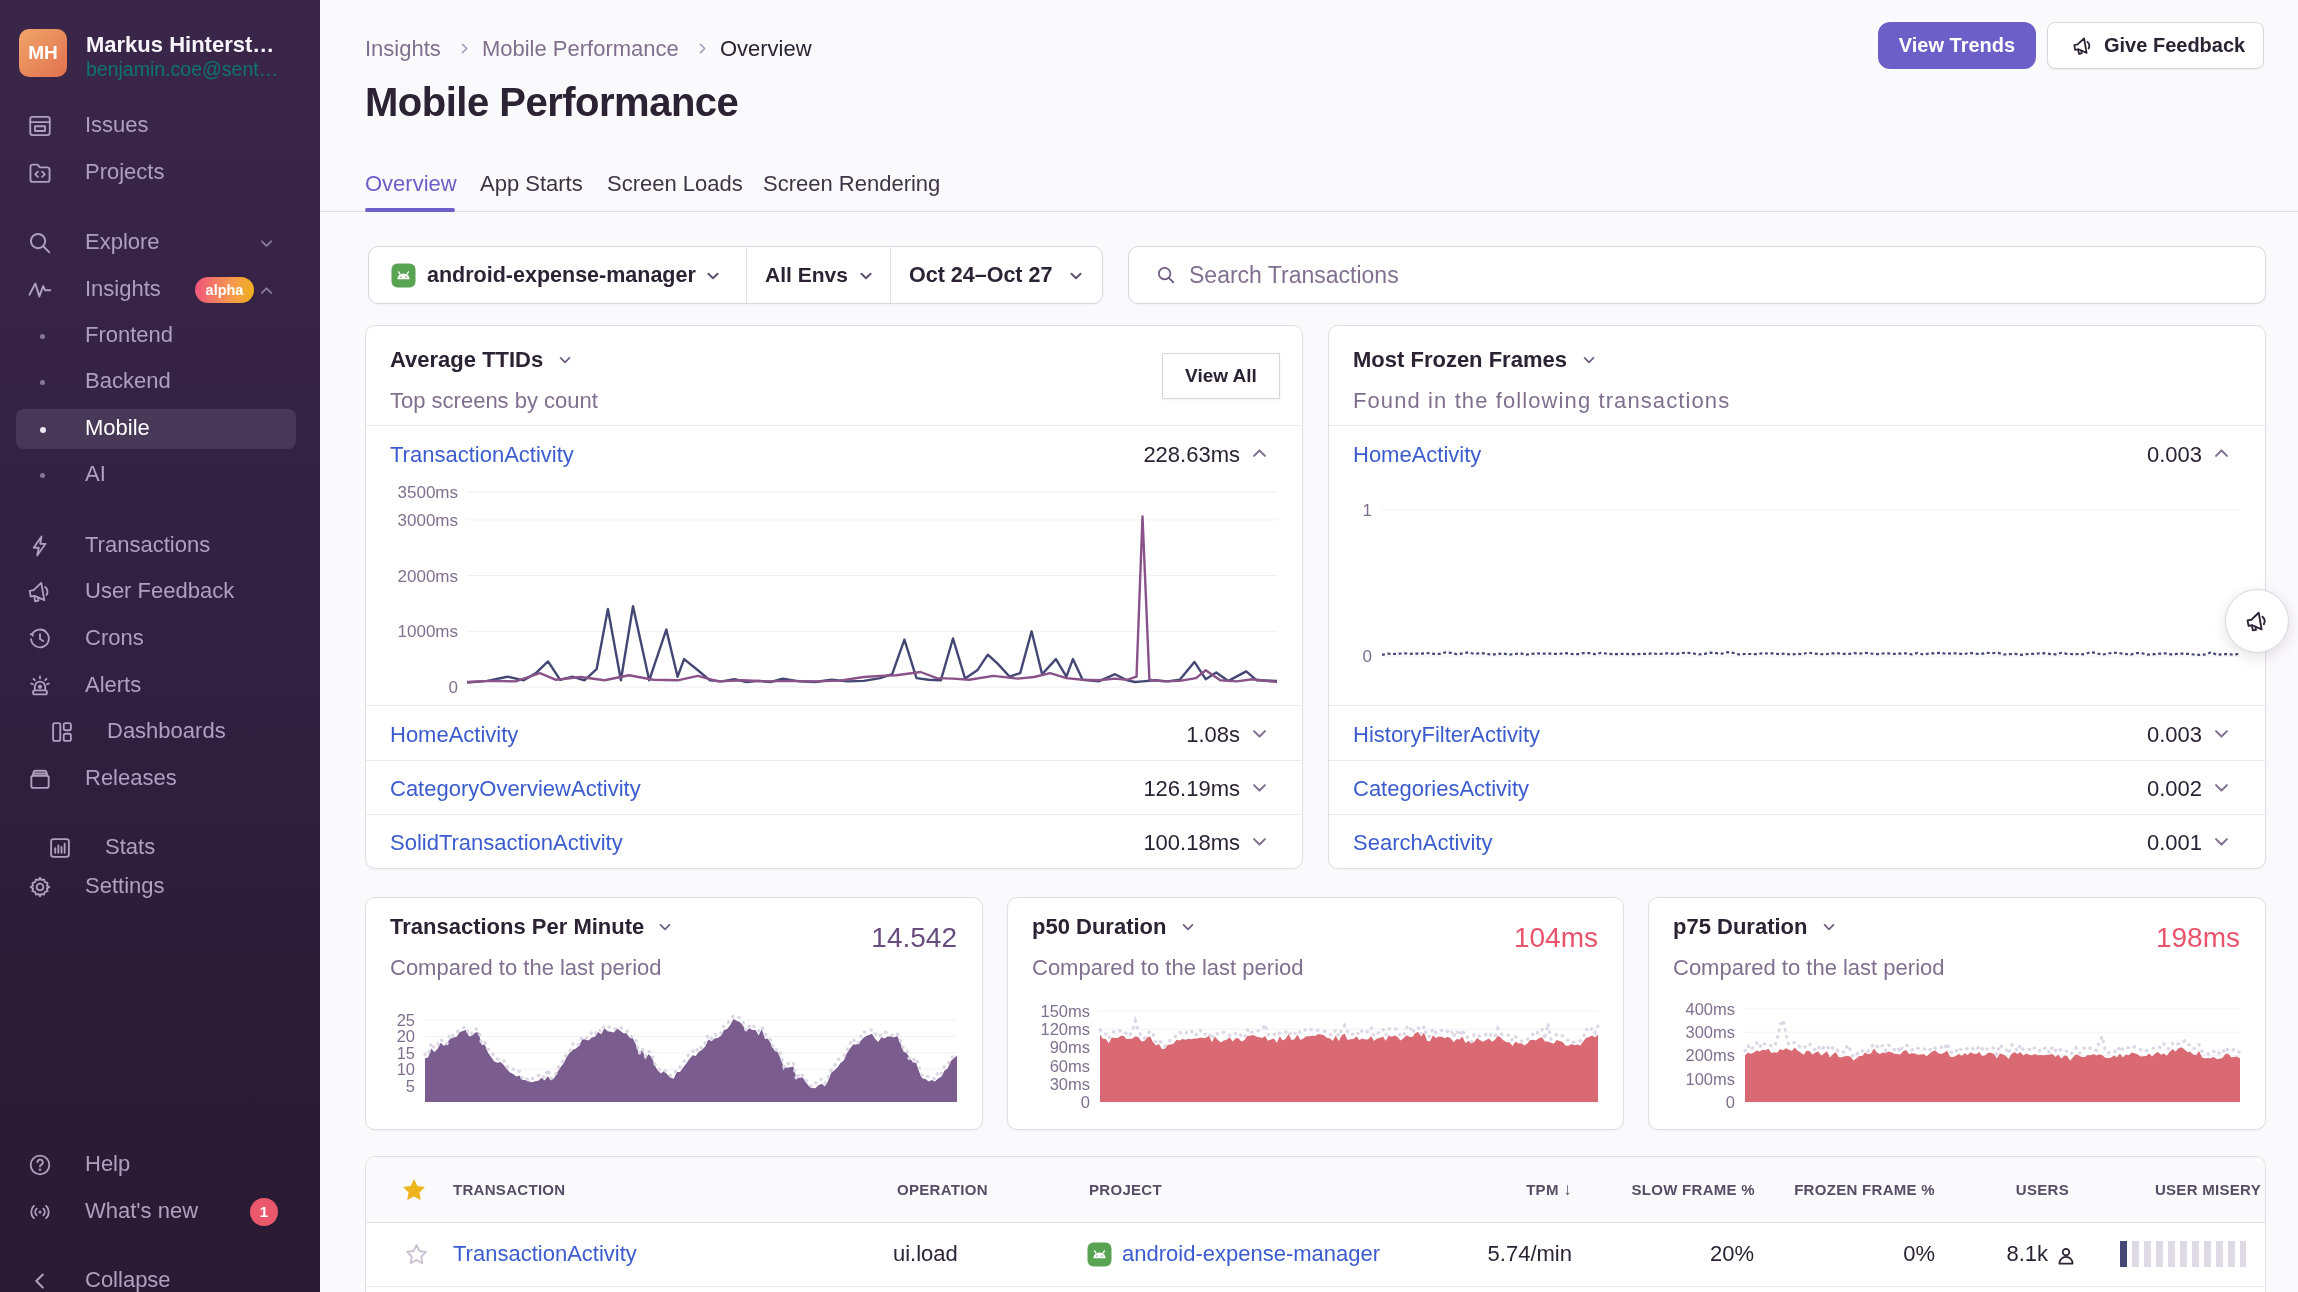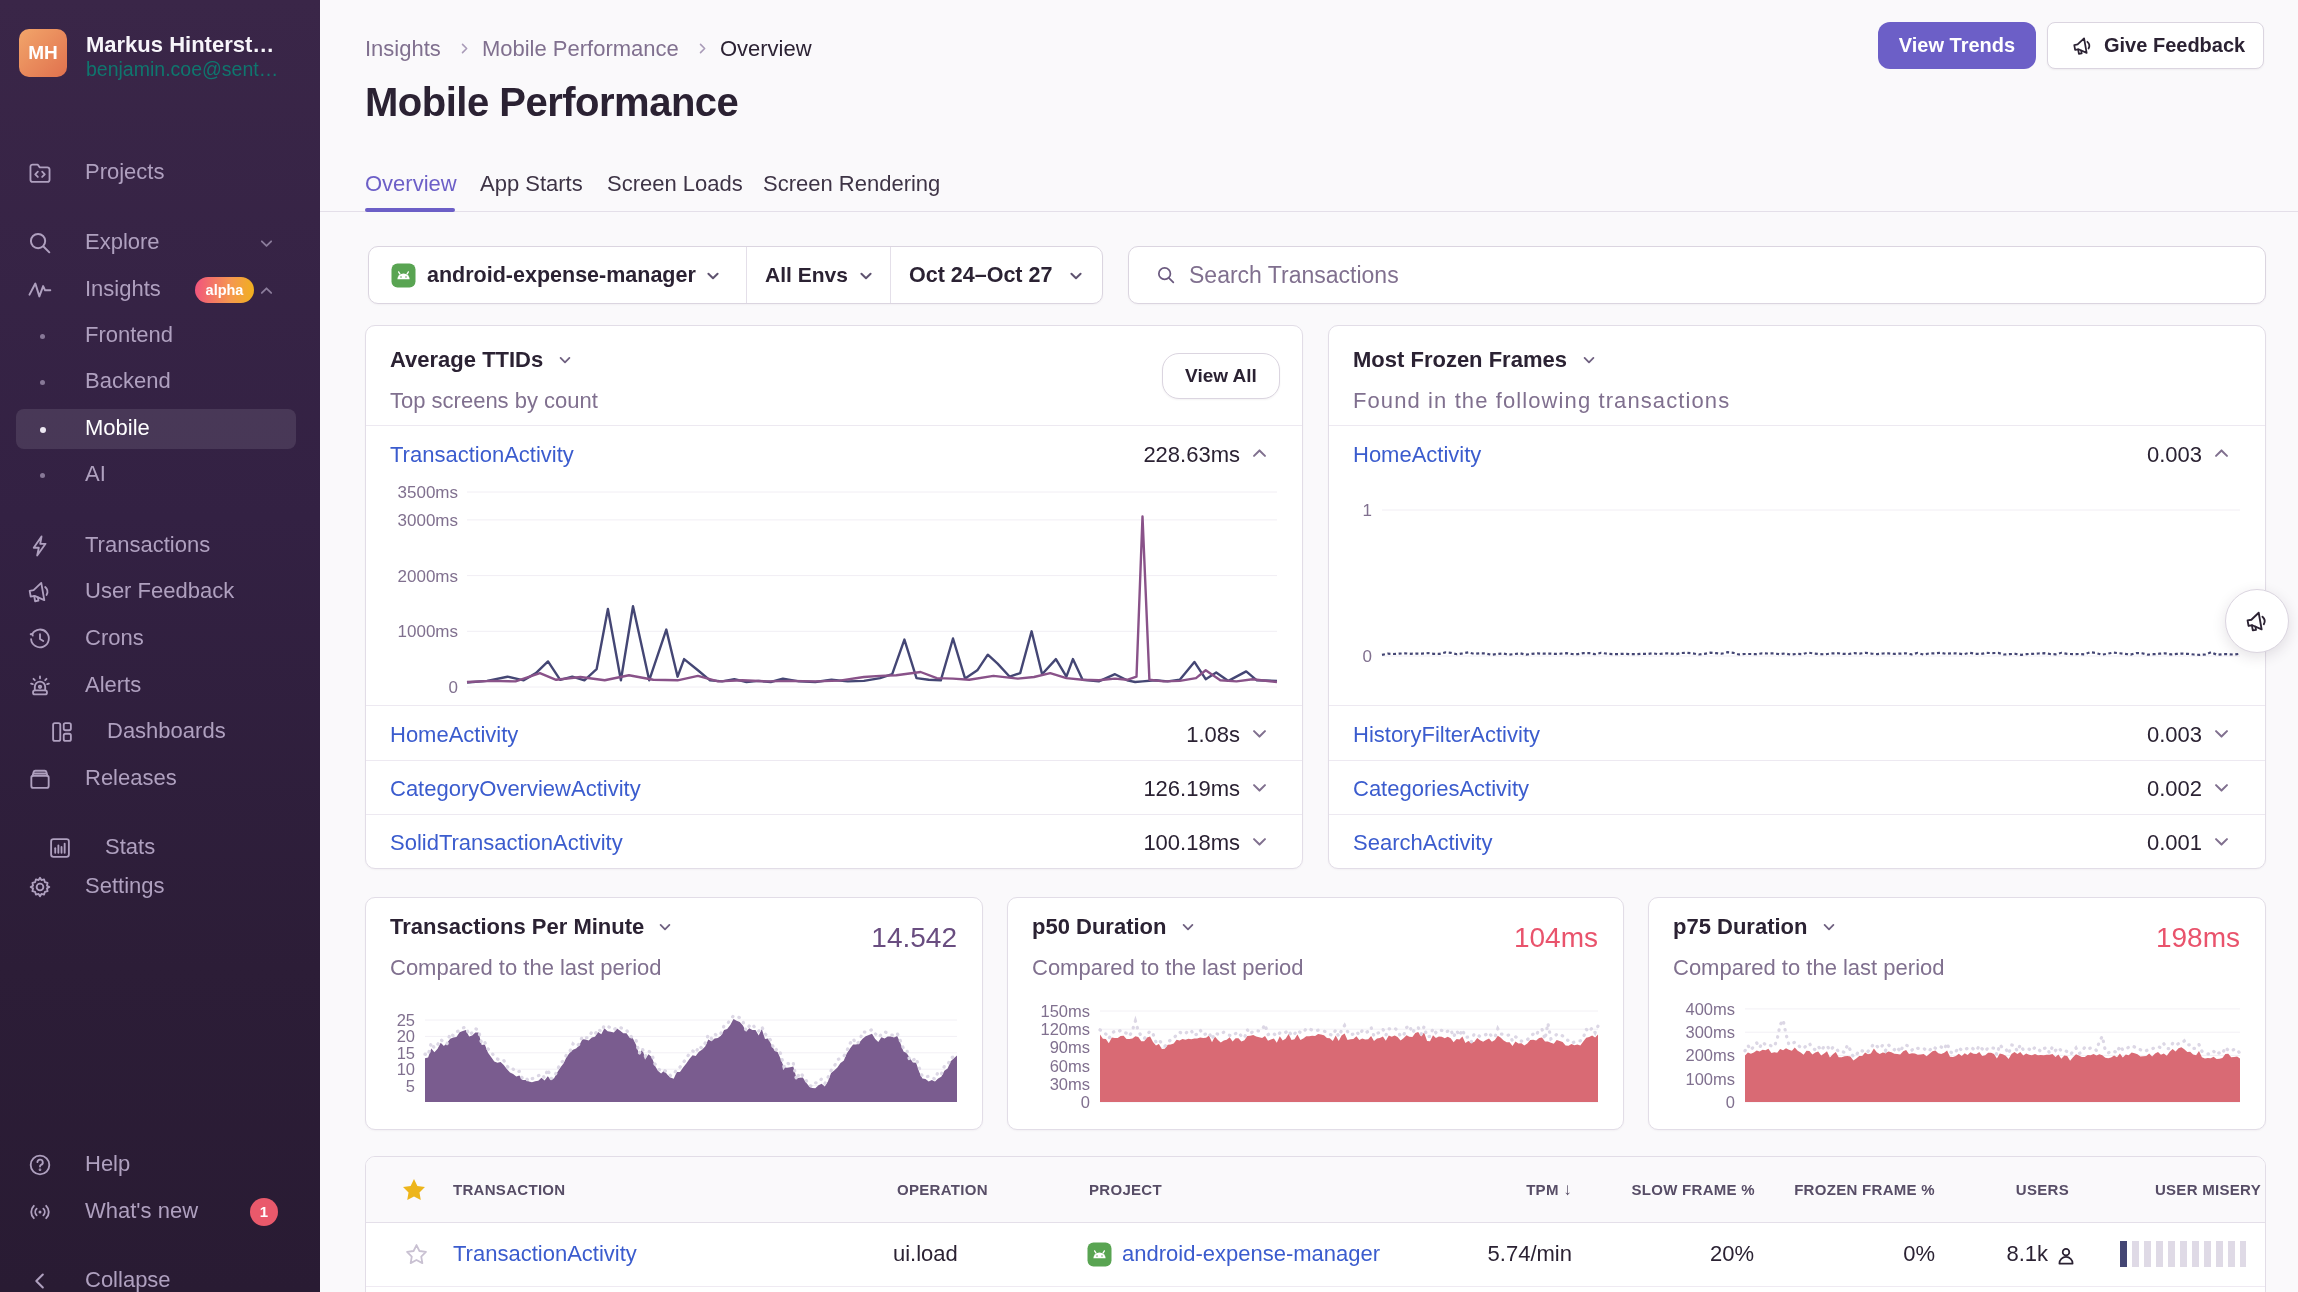--- a/index.html
+++ b/index.html
@@ -19,20 +19,28 @@
 </head>
 <body>
 <div id="root">
 
 <div class="abs" style="left:0;top:0;width:320px;height:1292px;background:linear-gradient(180deg,#3A2648 0%,#332143 40%,#2C1D37 75%,#291B33 100%);"></div>
 
 <div class="abs" style="left:19px;top:29px;width:48px;height:48px;border-radius:10px;background:linear-gradient(135deg,#F2A56A,#E0714E);color:#fff;font-size:19px;font-weight:bold;text-align:center;line-height:48px;">MH</div>
 <div class="abs" style="left:86px;top:32px;color:#F7F5FA;font-size:22px;font-weight:bold;">Markus Hinterst…</div>
 <div class="abs" style="left:86px;top:58px;color:#0f766e;font-size:19.5px;">benjamin.coe@sent…</div>
 
+<div class="nav" style="top:103px;">
+  <svg class="ic" viewBox="0 0 24 24" fill="none" stroke="#AFA0BF" stroke-width="1.7" stroke-linecap="round" stroke-linejoin="round">
+        <rect x="3" y="3.6" width="18" height="16.8" rx="2.2"></rect>
+        <path d="M3 8.4h18"></path>
+        <path d="M7.4 12.2h9.2v4.4H7.4z"></path>
+      </svg>
+  <span class="lbl">Issues</span>
+</div>
 <div class="nav" style="top:150px;">
   <svg class="ic" viewBox="0 0 24 24" fill="none" stroke="#AFA0BF" stroke-width="1.7" stroke-linecap="round" stroke-linejoin="round">
         <path d="M3.2 6.2a2 2 0 0 1 2-2h4.6l2 2.6h7a2 2 0 0 1 2 2v9.4a2 2 0 0 1-2 2H5.2a2 2 0 0 1-2-2z"></path>
         <path d="M10 10.8 7.6 13.2 10 15.6"></path>
         <path d="M14 10.8l2.4 2.4L14 15.6"></path>
       </svg>
   <span class="lbl">Projects</span>
 </div>
 <div class="nav" style="top:220px;">
   <svg class="ic" viewBox="0 0 24 24" fill="none" stroke="#AFA0BF" stroke-width="1.8" stroke-linecap="round">
@@ -234,21 +242,21 @@
   <span style="position:absolute;left:60px;top:0;line-height:56px;font-size:23px;color:#80708F;">Search Transactions</span>
 </div>
 
 <div class="panel" style="left:365px;top:325px;width:938px;height:544px;"></div>
 <div class="abs" style="left:390px;top:347px;font-size:22px;font-weight:bold;color:#2B2233;">Average TTIDs
   <svg class="chev" style="margin-left:8px;margin-bottom:2px;" width="16" height="16" viewBox="0 0 16 16">
         <path d="M3.6 5.9 8 10.3l4.4-4.4" fill="none" stroke="#6F6080" stroke-width="1.8" stroke-linecap="round" stroke-linejoin="round"></path>
       </svg>
 </div>
 <div class="abs" style="left:390px;top:388px;font-size:22px;color:#80708F;">Top screens by count</div>
-<div class="abs" style="left:1162px;top:353px;width:118px;height:46px;border-radius:17px;background:#fff;border:1px solid #DBD5E0;font-size:19px;font-weight:bold;color:#2B2233;text-align:center;line-height:44px;box-shadow:0 1px 2px rgba(43,34,51,0.06);">View All</div>
+<div class="abs" style="left:1162px;top:353px;width:118px;height:46px;border-radius:0;background:#fff;border:1px solid #DBD5E0;font-size:19px;font-weight:bold;color:#2B2233;text-align:center;line-height:44px;box-shadow:0 1px 2px rgba(43,34,51,0.06);">View All</div>
 <div class="abs" style="left:366px;top:425px;width:936px;height:1px;background:#EDE9F1;"></div>
 
 <div class="abs" style="left:390px;top:442px;"><span class="plink">TransactionActivity</span></div>
 <div class="abs" style="right:1058px;top:442px;"><span class="pval">228.63ms</span></div>
 <svg class="chev" style="position:absolute;left:1250px;top:444px;" width="19" height="19" viewBox="0 0 16 16">
       <path d="M3.4 10 8 5.4 12.6 10" fill="none" stroke="#80708F" stroke-width="1.7" stroke-linecap="round" stroke-linejoin="round"></path>
     </svg>
 <svg class="abs" style="left:370px;top:462px;" width="915" height="232" viewBox="0 0 915 232">
 <line x1="97" y1="30.0" x2="907" y2="30.0" stroke="#F1EEF4" stroke-width="1"></line>
       <line x1="97" y1="57.9" x2="907" y2="57.9" stroke="#F1EEF4" stroke-width="1"></line>

